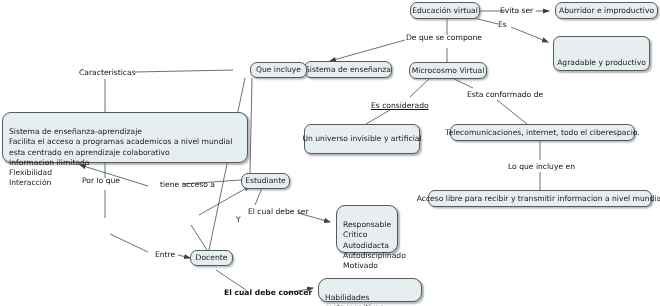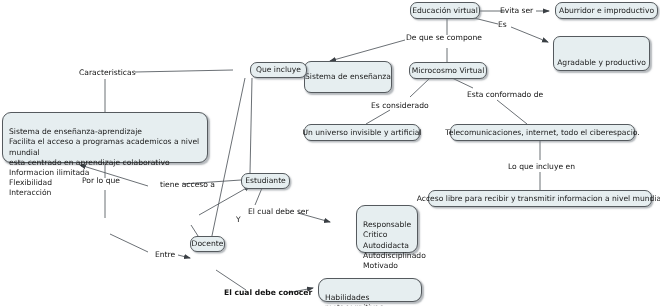--- a/index.html
+++ b/index.html
@@ -132,84 +132,84 @@
   </div>
 
   <div class="node center pill" style="left:555px; top:2px; width:103px; height:17px;">
     <span>Aburridor e improductivo</span>
   </div>
 
   <div class="node center pill" style="left:553px; top:36px; width:97px; height:35px;align-items:flex-end;">
     <span>Agradable y productivo</span>
   </div>
 
-  <div class="node center pill" style="left:304px; top:61px; width:88px; height:32px;">
+  <div class="node center pill" style="left:304px; top:61px; width:88px; height:17px;">
     <span>Sistema de enseñanza</span>
   </div>
 
   <div class="node center pill" style="left:409px; top:62px; width:78px; height:17px;">
     <span>Microcosmo Virtual</span>
   </div>
 
   <div class="node center pill" style="left:233px; top:62px; width:57px; height:16px;margin-left:17px;">
     <span>Que incluye</span>
   </div>
 
-  <div class="node center pill" style="left:304px; top:124px; width:116px; height:17px;">
+  <div class="node center pill" style="left:304px; top:124px; width:116px; height:30px;">
     <span>Un universo invisible y artificial</span>
   </div>
 
   <div class="node center pill" style="left:450px; top:124px; width:185px; height:17px;">
     <span>Telecomunicaciones, internet, todo el ciberespacio.</span>
   </div>
 
   <div class="node center pill" style="left:428px; top:190px; width:224px; height:17px;">
     <span>Acceso libre para recibir y transmitir informacion a nivel mundial</span>
   </div>
 
-  <div class="node multiline" style="left:2px; top:112px; width:206px; height:51px;">
+  <div class="node multiline" style="left:2px; top:112px; width:246px; height:51px;">
     <span>Sistema de enseñanza-aprendizaje
 Facilita el acceso a programas academicos a nivel mundial
 esta centrado en aprendizaje colaborativo
 Informacion ilimitada
 Flexibilidad
 Interacción</span>
   </div>
 
   <div class="node center pill" style="left:241px; top:173px; width:49px; height:16px;">
     <span>Estudiante</span>
   </div>
 
-  <div class="node center pill" style="left:190px; top:236px; width:35px; height:16px;">
+  <div class="node center pill" style="left:190px; top:250px; width:43px; height:16px;">
     <span>Docente</span>
   </div>
 
 
-  <div class="node multiline" style="left:336px; top:205px; width:62px; height:48px;margin-left:20px;">
+  <div class="node multiline" style="left:336px; top:205px; width:62px; height:48px;">
     <span>Responsable
 Critico
 Autodidacta
 Autodisciplinado
 Motivado</span>
   </div>
 
   <div class="node multiline center" style="left:318px; top:278px; width:104px; height:24px;">
     <span>Habilidades metacognitivas
 para contribuir eficazmente</span>
   </div>
 
   <div class="linklabel" style="left:500px; top:6px;">Evita ser</div>
 
   <div class="linklabel" style="left:498px; top:20px;">Es</div>
 
   <div class="linklabel" style="left:406px; top:33px;">De que se compone</div>
 
   <div class="linklabel" style="left:448px; top:90px;padding-left:19px;">Esta conformado de</div>
 
-  <div class="linklabel" style="left:371px; top:101px;">Es considerado</div>
+  <div class="linklabel" style="left:371px; top:101px;text-decoration:underline;">Es considerado</div>
 
   <div class="linklabel" style="left:508px; top:162px;">Lo que incluye en</div>
 
   <div class="linklabel" style="left:79px; top:68px;">Caracteristicas</div>
 
   <div class="linklabel" style="left:82px; top:176px;">Por lo que</div>
 
   <div class="linklabel" style="left:160px; top:180px;">tiene acceso a</div>
 
   <div class="linklabel" style="left:248px; top:207px;">El cual debe ser</div>

